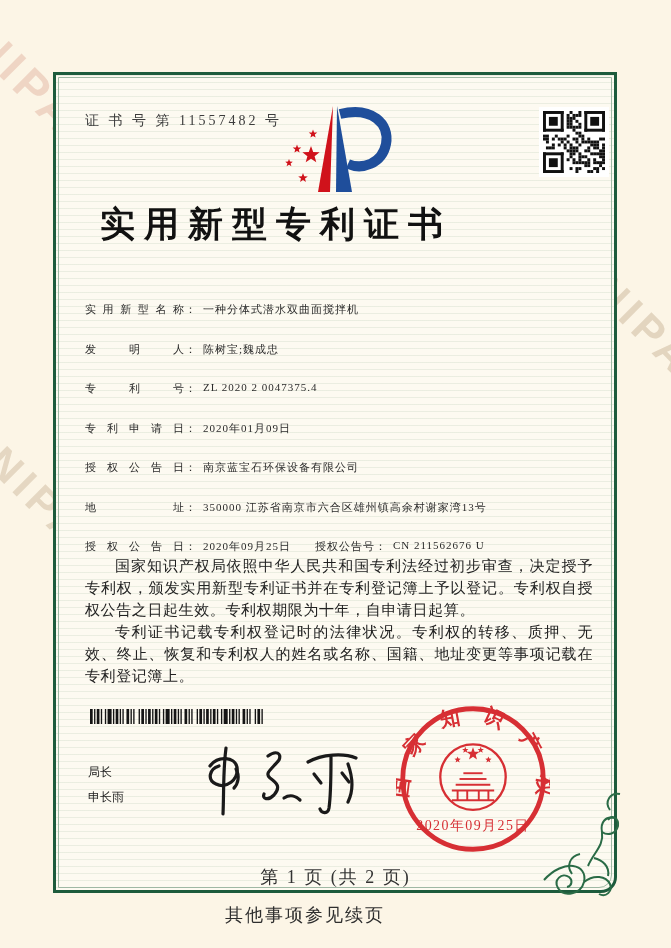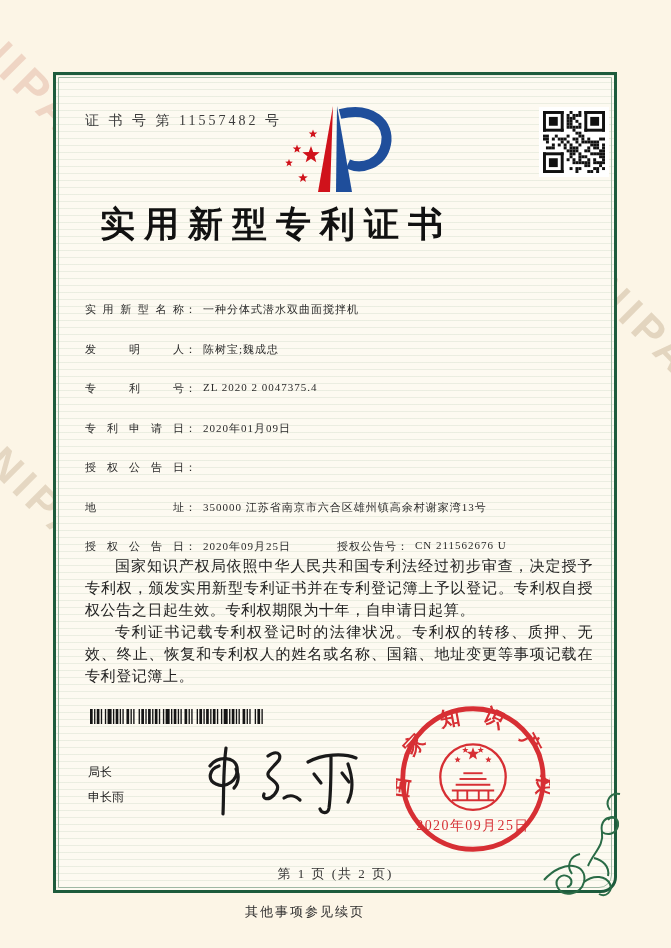--- a/index.html
+++ b/index.html
@@ -29,38 +29,38 @@
       display:flex;align-items:center;justify-content:center;}
 
   .title{position:absolute;left:0;top:201px;width:552px;text-align:center;
          font-size:35px;font-weight:bold;letter-spacing:9px;color:#111;}
 
   .fields{position:absolute;left:85px;top:302px;width:505px;font-size:11px;color:#2b2b2b;}
   .frow{height:39.5px;display:flex;align-items:flex-start;letter-spacing:1px;white-space:nowrap;}
   .flabel{display:inline-block;width:100px;text-align:justify;text-align-last:justify;}
   .fcolon{display:inline-block;margin-right:6px;}
   .fvalue{display:inline-block;}
-  .grant-no{margin-left:46px;}
+  .grant-no{margin-left:24px;}
 
   .paras{position:absolute;left:85px;top:555px;width:508px;font-size:15px;
          line-height:22px;color:#222;letter-spacing:0.6px;text-align:justify;}
   .paras p{margin:0;text-indent:2em;}
 
   .barcode{position:absolute;left:90px;top:709px;}
 
   .signer{position:absolute;left:88px;top:760px;font-family:"Liberation Sans","DejaVu Sans",sans-serif;
           font-size:12px;color:#1c1c1c;line-height:25px;}
   .signature{position:absolute;left:196px;top:736px;}
 
   .seal{position:absolute;left:396px;top:700px;opacity:0.92;}
 
   .page-num{position:absolute;left:0;top:865px;width:671px;text-align:center;
-            font-size:13px;color:#333;letter-spacing:2px;}
+            font-size:18px;color:#333;letter-spacing:2px;}
   .cont-note{position:absolute;left:0;top:903px;width:610px;text-align:center;
-            font-size:13px;color:#2e2e2e;letter-spacing:2px;}
+            font-size:18px;color:#2e2e2e;letter-spacing:2px;}
   .ornament{position:absolute;left:536px;top:788px;}
 </style>
 </head>
 <body>
 
 <div class="page">
 
   <div class="watermark wm1">CNIPA</div>
   <div class="watermark wm2">CNIPA</div>
   <div class="watermark wm2b">CNIPA</div>
@@ -248,20 +248,21 @@
         <span class="fvalue">ZL 2020 2 0047375.4</span>
     </div>
     <div class="frow">
       <span class="flabel">专利申请日</span>
         <span class="fcolon">：</span>
         <span class="fvalue">2020年01月09日</span>
     </div>
     <div class="frow">
       <span class="flabel">授权公告日</span>
         <span class="fcolon">：</span>
+        <span class="fvalue">南京蓝宝石环保设备有限公司</span>
     </div>
     <div class="frow">
       <span class="flabel">地址</span>
         <span class="fcolon">：</span>
         <span class="fvalue">350000 江苏省南京市六合区雄州镇高余村谢家湾13号</span>
     </div>
     <div class="frow">
       <span class="flabel">授权公告日</span>
         <span class="fcolon">：</span>
         <span class="fvalue">2020年09月25日</span>

